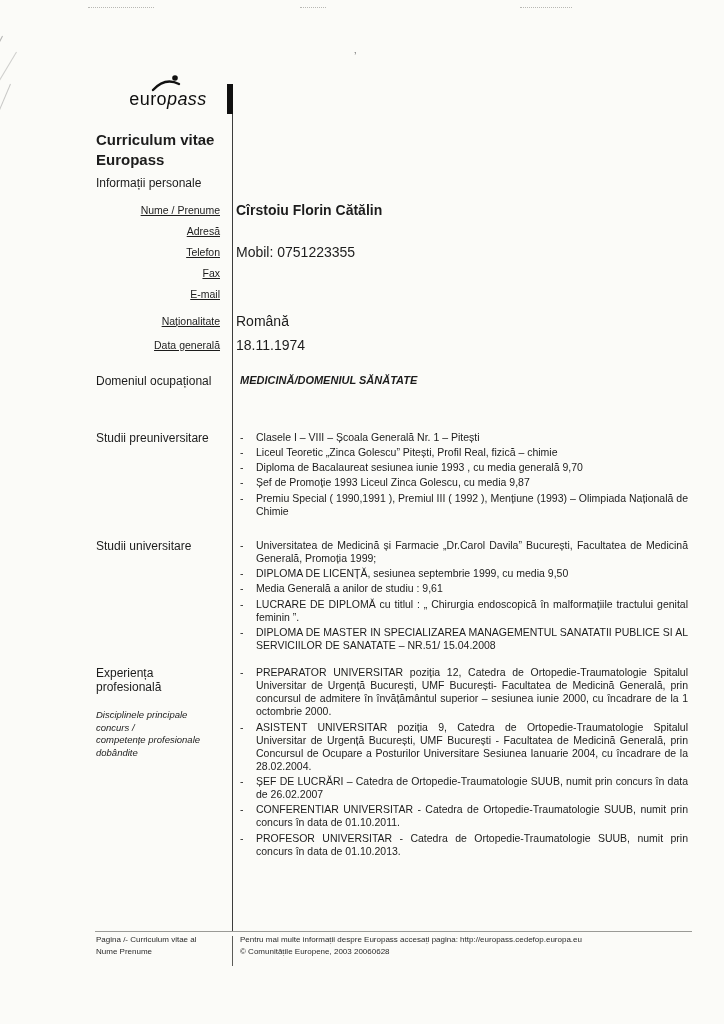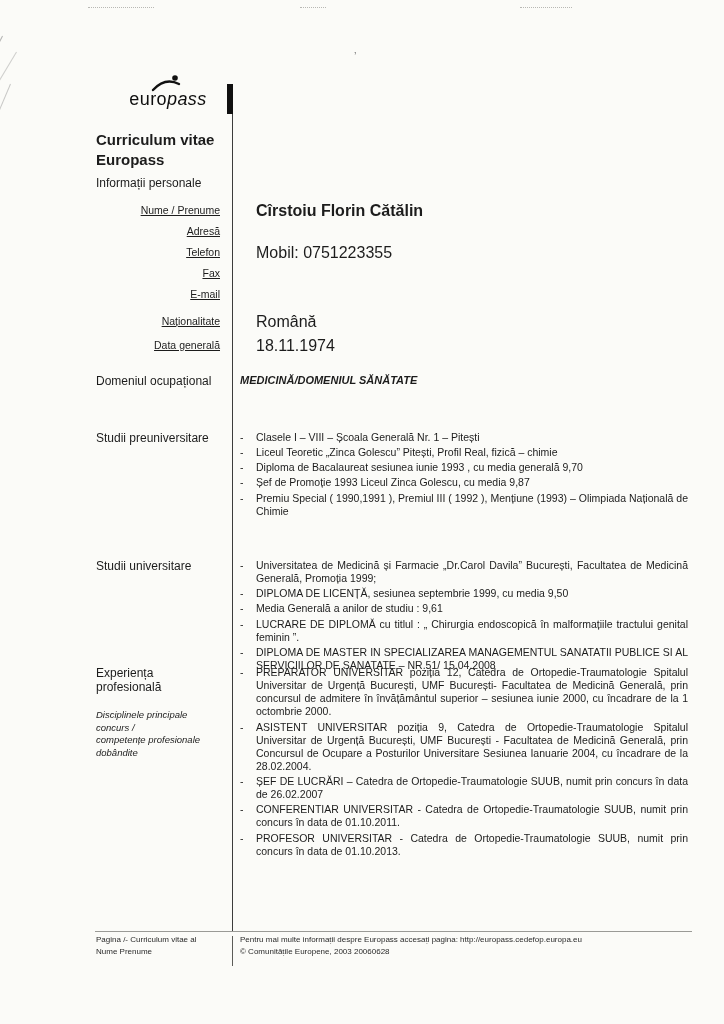--- a/index.html
+++ b/index.html
@@ -41,30 +41,30 @@
   .title-block { top:130px; }
   .title-line { font-size:15px; font-weight:700; line-height:1.3; }
 
   .heading { font-size:12px; font-weight:400; line-height:1.2; }
   .sublabel { font-size:9.5px; font-style:italic; line-height:1.35; margin-top:14px; color:#222; }
 
   .personal-heading { top:176px; }
   .personal-rows { top:200px; }
   .prow { display:grid; grid-template-columns:136px 1fr; }
   .plabel { text-align:right; padding-right:12px; font-size:10.5px; line-height:21px;text-decoration:underline; }
-  .pvalue { padding-left:24px; font-size:16px; line-height:21px; }
+  .pvalue { padding-left:4px; font-size:14px; line-height:21px; }
   .pvalue.name { font-weight:700; }
   .gap1 { margin-top:6px; }
   .gap2 { margin-top:3px; }
 
   .occupational { top:374px; }
   .occ-value { font-size:11px; font-weight:700; font-style:italic; line-height:1.2; }
 
   .sect-edu1 { top:431px; }
-  .sect-edu2 { top:539px;margin-top:20px; }
+  .sect-edu2 { top:539px; }
   .sect-exp  { top:666px; }
 
   .bullet-list { display:block; }
   .bullet-item { display:flex; gap:8px; font-size:10.5px; line-height:1.25; margin-bottom:2px; }
   .dash { flex:0 0 8px; }
   .bullet-text { flex:1; text-align:justify; }
 
   .footer { top:934px; }
   .footer .lcol { font-size:8px; line-height:1.5; color:#2a2a2a; }
   .footer .rcol { font-size:8px; line-height:1.5; color:#2a2a2a; }

